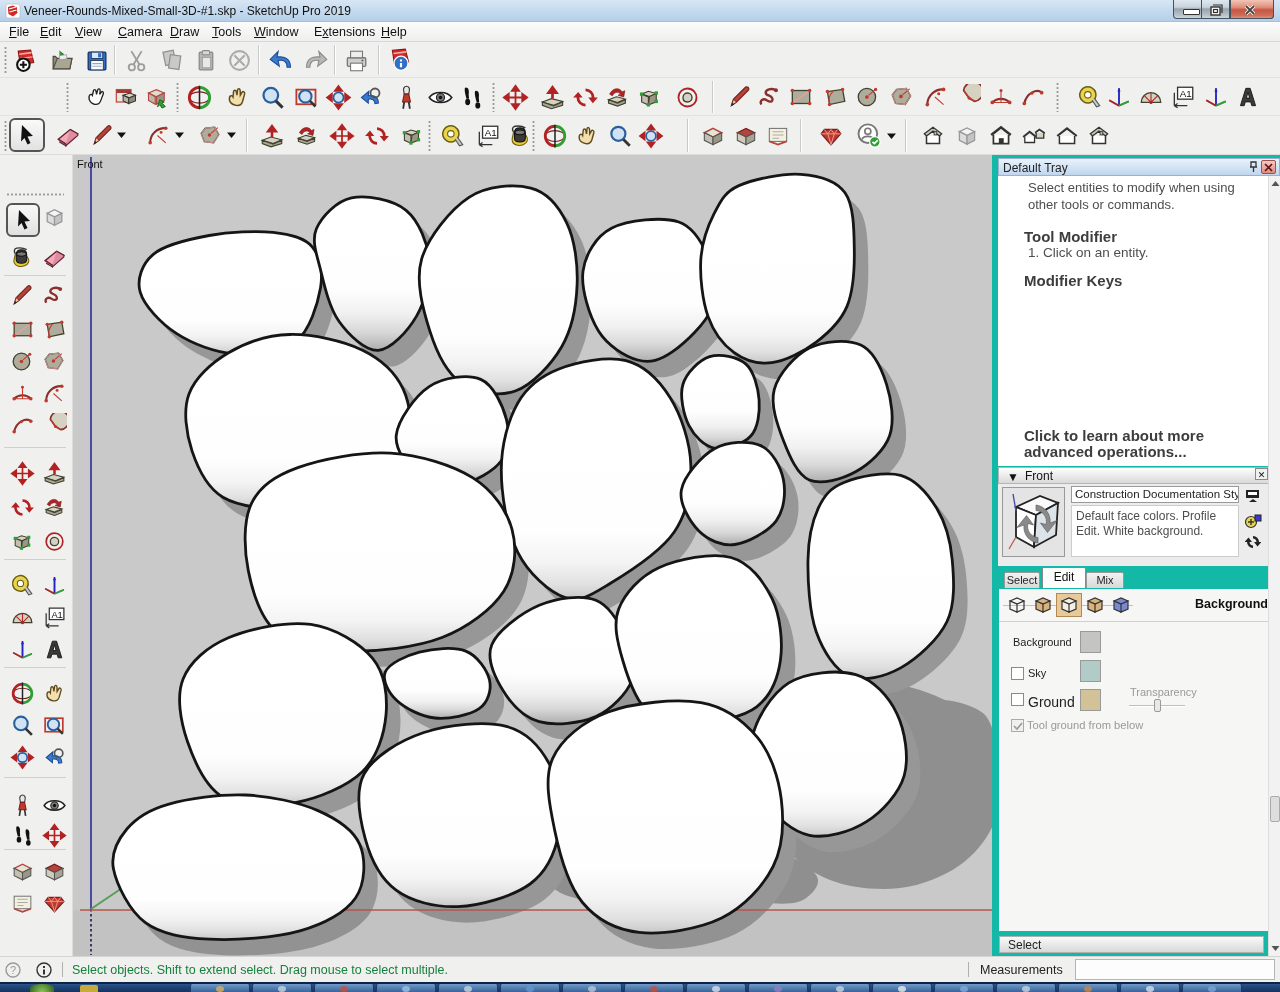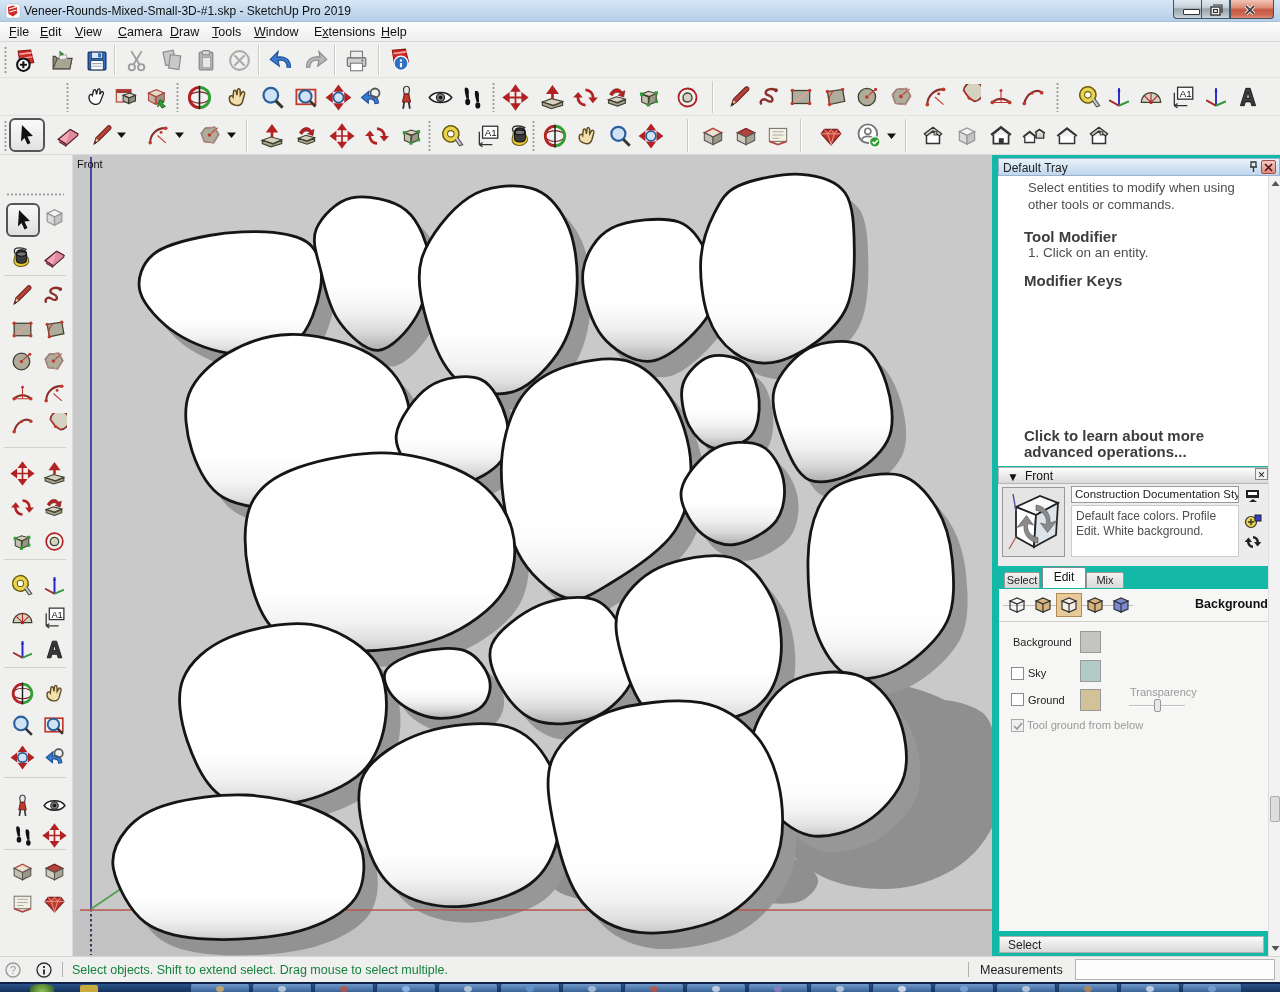--- a/index.html
+++ b/index.html
@@ -913,21 +913,21 @@
           <path d="M3,5 l7,-3 7,3 -7,3 Z M3,5 v8 l7,3 v-8 Z M10,8 l7,-3 v8 l-7,3 Z" fill="#7a8ad1" stroke="#333" stroke-width="1.2"></path>
         </svg>
         <div class="abs" style="left:196px;top:8px;font-size:12.5px;font-weight:bold;color:#111">Background</div>
         <div class="abs" style="left:0px;top:32px;width:272px;height:1px;background:#d0d0ce"></div>
         <div class="abs" style="left:14px;top:47px;font-size:11px;color:#222">Background</div>
         <div class="abs" style="left:81px;top:42px;width:21px;height:22px;background:#c4c4c0;border:1px solid #999"></div>
         <div class="abs" style="left:12px;top:78px;width:13px;height:13px;background:#fff;border:1px solid #8a8a8a"></div>
         <div class="abs" style="left:29px;top:78px;font-size:11px;color:#222">Sky</div>
         <div class="abs" style="left:81px;top:71px;width:21px;height:22px;background:#b2cbc7;border:1px solid #999"></div>
         <div class="abs" style="left:12px;top:104px;width:13px;height:13px;background:#fff;border:1px solid #8a8a8a"></div>
-        <div class="abs" style="left:29px;top:105px;font-size:11px;color:#222">Ground</div>
+        <div class="abs" style="left:29px;top:105px;font-size:14px;color:#222">Ground</div>
         <div class="abs" style="left:81px;top:100px;width:21px;height:22px;background:#d2c298;border:1px solid #999"></div>
         <div class="abs" style="left:131px;top:97px;font-size:11px;color:#9a9a9a">Transparency</div>
         <div class="abs" style="left:130px;top:116px;width:56px;height:2px;background:#c0c0c0;border-bottom:1px solid #fff"></div>
         <div class="abs" style="left:155px;top:110px;width:7px;height:13px;background:#e8e8e8;border:1px solid #999;border-radius:2px"></div>
         <div class="abs" style="left:12px;top:130px;width:13px;height:13px;background:#f0f0f0;border:1px solid #aaa"></div>
         <svg class="abs" style="left:14px;top:132px" width="10" height="10" viewBox="0 0 10 10">
           <path d="M1,5 l3,3 5,-6" stroke="#999" stroke-width="1.6" fill="none"></path>
         </svg>
         <div class="abs" style="left:28px;top:130px;font-size:11.2px;color:#9a9a9a">Tool ground from below</div>
       </div>

